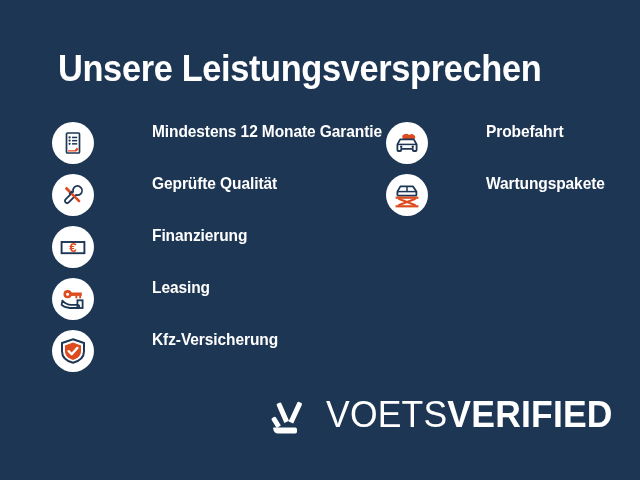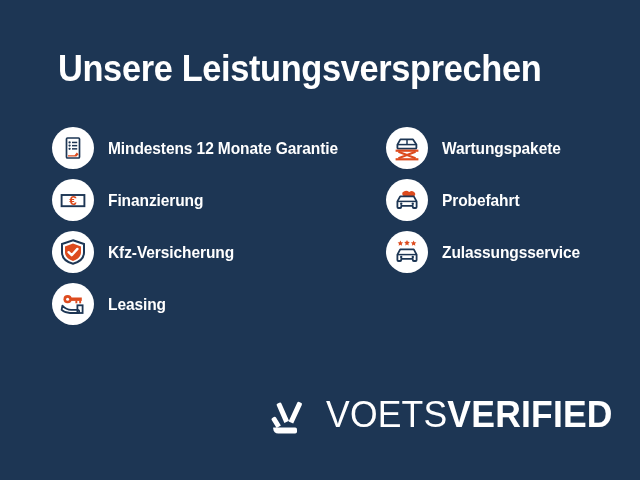--- a/index.html
+++ b/index.html
@@ -25,22 +25,23 @@
   }
 
   .cols{position:absolute;left:0;top:122px;width:640px;}
   .col{position:absolute;top:0;}
   .col-left{left:52px;}
   .col-right{left:386px;}
 
   .item{
     position:relative;
     height:52px;
-    display:flex;align-items:center;
+    display:flex;align-items:flex-start;
     white-space:nowrap;
+    gap:44px;
   }
   .badge{
     width:42px;height:42px;border-radius:50%;
     background:#ffffff;
     display:flex;align-items:center;justify-content:center;
     flex:0 0 42px;
   }
   .badge svg{display:block;}
   .label{
     margin-left:14px;
@@ -93,107 +94,106 @@
             <circle cx="10.6" cy="14.8" r="1.15" fill="#1d3654"></circle>
             <rect x="13" y="7.7" width="5.2" height="1.5" fill="#1d3654"></rect>
             <rect x="13" y="10.9" width="5.2" height="1.5" fill="#1d3654"></rect>
             <rect x="13" y="14.1" width="5.2" height="1.5" fill="#1d3654"></rect>
             <path d="M9 21.2 L15.6 21.2 L17.8 18.4 L19.6 20.2 L17.4 22.6 L9 22.6 Z" fill="#dd4b1e"></path>
           </svg>
         </span>
         <span class="label">Mindestens 12 Monate Garantie</span>
       </div>
 
+      <div class="item">
+        <span class="badge">
+          <svg width="28" height="28" viewBox="0 0 28 28">
+            <g transform="rotate(45 14 14)">
+              <path d="M14 3.2 c2.6 0 4.6 2 4.6 4.5 0 1.7-1 3.2-2.4 4 v10.6 a2.2 2.2 0 0 1-4.4 0 V11.7 c-1.4-0.8-2.4-2.3-2.4-4 0-2.5 2-4.5 4.6-4.5 z" fill="none" stroke="#1d3654" stroke-width="1.8" stroke-linejoin="round"></path>
+            </g>
+            <g transform="rotate(-45 14 14)">
+              <rect x="12.6" y="3.6" width="2.8" height="6.4" rx="0.6" fill="#dd4b1e"></rect>
+              <rect x="12.0" y="9.8" width="4" height="2" fill="#1d3654"></rect>
+              <rect x="12.7" y="11.6" width="2.6" height="12.2" rx="1.1" fill="#dd4b1e"></rect>
+            </g>
+          </svg>
+        </span>
+        <span class="label">Geprüfte Qualität</span>
+      </div>
 
       <div class="item">
         <span class="badge">
           <svg width="30" height="30" viewBox="0 0 30 30">
             <rect x="3.6" y="10" width="22.8" height="11.2" fill="none" stroke="#1d3654" stroke-width="1.9"></rect>
             <text x="15" y="20.4" text-anchor="middle" font-family="'Liberation Sans',sans-serif" font-size="13.5" font-weight="bold" fill="#dd4b1e">€</text>
           </svg>
         </span>
         <span class="label">Finanzierung</span>
-      </div>
-
-      <div class="item">
-        <span class="badge">
-          <svg width="30" height="30" viewBox="0 0 30 30">
-            <path d="M15 3.2 L26 7 v8.2 c0 5.6-4.5 9.8-11 11.6 -6.5-1.8-11-6-11-11.6 V7 z" fill="none" stroke="#1d3654" stroke-width="2"></path>
-            <path d="M15 6.6 L23 9.4 v5.9 c0 4.2-3.3 7.3-8 8.7 -4.7-1.4-8-4.5-8-8.7 V9.4 z" fill="#dd4b1e"></path>
-            <path d="M10.6 15.2 L13.7 18.2 L19.4 11.9" fill="none" stroke="#ffffff" stroke-width="2.4" stroke-linecap="round" stroke-linejoin="round"></path>
-          </svg>
-        </span>
-        <span class="label">Kfz-Versicherung</span>
       </div>
 
       <div class="item">
         <span class="badge">
           <svg width="30" height="30" viewBox="0 0 30 30">
             <g fill="#dd4b1e">
               <circle cx="9.6" cy="10.2" r="4.1"></circle>
               <circle cx="9.6" cy="10.2" r="1.5" fill="#ffffff"></circle>
               <rect x="12.6" y="8.5" width="11.2" height="3.4"></rect>
               <rect x="17.4" y="11.6" width="1.9" height="2.7"></rect>
               <rect x="21.2" y="11.6" width="1.9" height="2.7"></rect>
             </g>
             <path d="M4.4 16.6 c2.4 2.6 5.4 4.2 8.8 4.2 h6.4 a1.6 1.6 0 0 1 0 3.2 H12 c-3.4 0-6.1-1.1-8.4-3.1 z" fill="none" stroke="#1d3654" stroke-width="1.8" stroke-linejoin="round"></path>
             <rect x="19.4" y="16.3" width="5.2" height="7.7" fill="none" stroke="#1d3654" stroke-width="1.8"></rect>
           </svg>
         </span>
         <span class="label">Leasing</span>
       </div>
 
+      <div class="item">
+        <span class="badge">
+          <svg width="30" height="30" viewBox="0 0 30 30">
+            <path d="M15 3.2 L26 7 v8.2 c0 5.6-4.5 9.8-11 11.6 -6.5-1.8-11-6-11-11.6 V7 z" fill="none" stroke="#1d3654" stroke-width="2"></path>
+            <path d="M15 6.6 L23 9.4 v5.9 c0 4.2-3.3 7.3-8 8.7 -4.7-1.4-8-4.5-8-8.7 V9.4 z" fill="#dd4b1e"></path>
+            <path d="M10.6 15.2 L13.7 18.2 L19.4 11.9" fill="none" stroke="#ffffff" stroke-width="2.4" stroke-linecap="round" stroke-linejoin="round"></path>
+          </svg>
+        </span>
+        <span class="label">Kfz-Versicherung</span>
+      </div>
+
     </div>
 
     <div class="col col-right">
+
+      <div class="item">
+        <span class="badge">
+          <svg width="30" height="30" viewBox="0 0 30 30">
+            <path d="M10.6 7.2 q3.4-3 6.6-0.2 q3.2-2.4 5.4 0.6 q1.6 2.3-0.6 3.6 h-10 q-2.6-1.6-1.4-4 z" fill="#dd4b1e"></path>
+            <path d="M5.4 16.4 L8.2 11.4 h13.6 l2.8 5 v5.6 a1 1 0 0 1-1 1 h-1.8 a1 1 0 0 1-1-1 v-1.2 H9.2 v1.2 a1 1 0 0 1-1 1 H6.4 a1 1 0 0 1-1-1 z" fill="none" stroke="#1d3654" stroke-width="1.8" stroke-linejoin="round"></path>
+            <line x1="5.8" y1="16.4" x2="24.2" y2="16.4" stroke="#1d3654" stroke-width="1.5"></line>
+            <circle cx="9.2" cy="18.8" r="1.2" fill="#1d3654"></circle>
+            <circle cx="20.8" cy="18.8" r="1.2" fill="#1d3654"></circle>
+          </svg>
+        </span>
+        <span class="label">Probefahrt</span>
+      </div>
 
       <div class="item">
         <span class="badge">
           <svg width="30" height="30" viewBox="0 0 30 30">
             <path d="M5.4 11.6 L8.4 6.4 h12.6 l3.4 5.2 v3.1 a1 1 0 0 1-1 1 H6.4 a1 1 0 0 1-1-1 z" fill="none" stroke="#1d3654" stroke-width="1.8" stroke-linejoin="round"></path>
             <line x1="15" y1="6.4" x2="15" y2="11.6" stroke="#1d3654" stroke-width="1.5"></line>
             <line x1="5.8" y1="11.6" x2="24.2" y2="11.6" stroke="#1d3654" stroke-width="1.5"></line>
             <rect x="3.6" y="16.6" width="22.8" height="2.2" fill="#dd4b1e"></rect>
             <rect x="3.6" y="25.2" width="22.8" height="2.2" fill="#dd4b1e"></rect>
             <path d="M6.4 18.8 L23.6 25.2 M23.6 18.8 L6.4 25.2" stroke="#dd4b1e" stroke-width="2.1"></path>
           </svg>
         </span>
         <span class="label">Wartungspakete</span>
       </div>
 
-      <div class="item">
-        <span class="badge">
-          <svg width="30" height="30" viewBox="0 0 30 30">
-            <path d="M10.6 7.2 q3.4-3 6.6-0.2 q3.2-2.4 5.4 0.6 q1.6 2.3-0.6 3.6 h-10 q-2.6-1.6-1.4-4 z" fill="#dd4b1e"></path>
-            <path d="M5.4 16.4 L8.2 11.4 h13.6 l2.8 5 v5.6 a1 1 0 0 1-1 1 h-1.8 a1 1 0 0 1-1-1 v-1.2 H9.2 v1.2 a1 1 0 0 1-1 1 H6.4 a1 1 0 0 1-1-1 z" fill="none" stroke="#1d3654" stroke-width="1.8" stroke-linejoin="round"></path>
-            <line x1="5.8" y1="16.4" x2="24.2" y2="16.4" stroke="#1d3654" stroke-width="1.5"></line>
-            <circle cx="9.2" cy="18.8" r="1.2" fill="#1d3654"></circle>
-            <circle cx="20.8" cy="18.8" r="1.2" fill="#1d3654"></circle>
-          </svg>
-        </span>
-        <span class="label">Probefahrt</span>
-      </div>
-
-
-      <div class="item">
-        <span class="badge">
-          <svg width="30" height="30" viewBox="0 0 30 30">
-            <g fill="#dd4b1e">
-              <path d="M8.4 3.4 l0.85 1.85 1.95 0.25 -1.45 1.35 0.37 1.95 -1.72-0.95 -1.72 0.95 0.37-1.95 -1.45-1.35 1.95-0.25 z"></path>
-              <path d="M15 3.0 l0.85 1.85 1.95 0.25 -1.45 1.35 0.37 1.95 -1.72-0.95 -1.72 0.95 0.37-1.95 -1.45-1.35 1.95-0.25 z"></path>
-              <path d="M21.6 3.4 l0.85 1.85 1.95 0.25 -1.45 1.35 0.37 1.95 -1.72-0.95 -1.72 0.95 0.37-1.95 -1.45-1.35 1.95-0.25 z"></path>
-            </g>
-            <path d="M5.4 17.6 L8.2 12.4 h13.6 l2.8 5.2 v5.4 a1 1 0 0 1-1 1 h-1.8 a1 1 0 0 1-1-1 v-1.2 H9.2 v1.2 a1 1 0 0 1-1 1 H6.4 a1 1 0 0 1-1-1 z" fill="none" stroke="#1d3654" stroke-width="1.8" stroke-linejoin="round"></path>
-            <line x1="5.8" y1="17.6" x2="24.2" y2="17.6" stroke="#1d3654" stroke-width="1.5"></line>
-            <circle cx="9.2" cy="20.0" r="1.2" fill="#1d3654"></circle>
-            <circle cx="20.8" cy="20.0" r="1.2" fill="#1d3654"></circle>
-          </svg>
-        </span>
-        <span class="label">Zulassungsservice</span>
-      </div>
+
 
     </div>
   </div>
 
   <div class="logo">
     <span class="logo-mark">
       <svg width="44" height="44" viewBox="0 0 44 44">
         <g fill="#ffffff">
           <path d="M12.4 7.6 l7.6 17.2 -4.6 2.1 -7.6-17.3 a1.6 1.6 0 0 1 0.9-2.2 l1.6-0.7 a1.6 1.6 0 0 1 2.1 0.9 z"></path>
           <path d="M32.8 8.9 l-8.6 18.6 -4.6-2.1 8.6-18.6 a1.6 1.6 0 0 1 2.1-0.8 l1.6 0.7 a1.6 1.6 0 0 1 0.9 2.2 z"></path>

